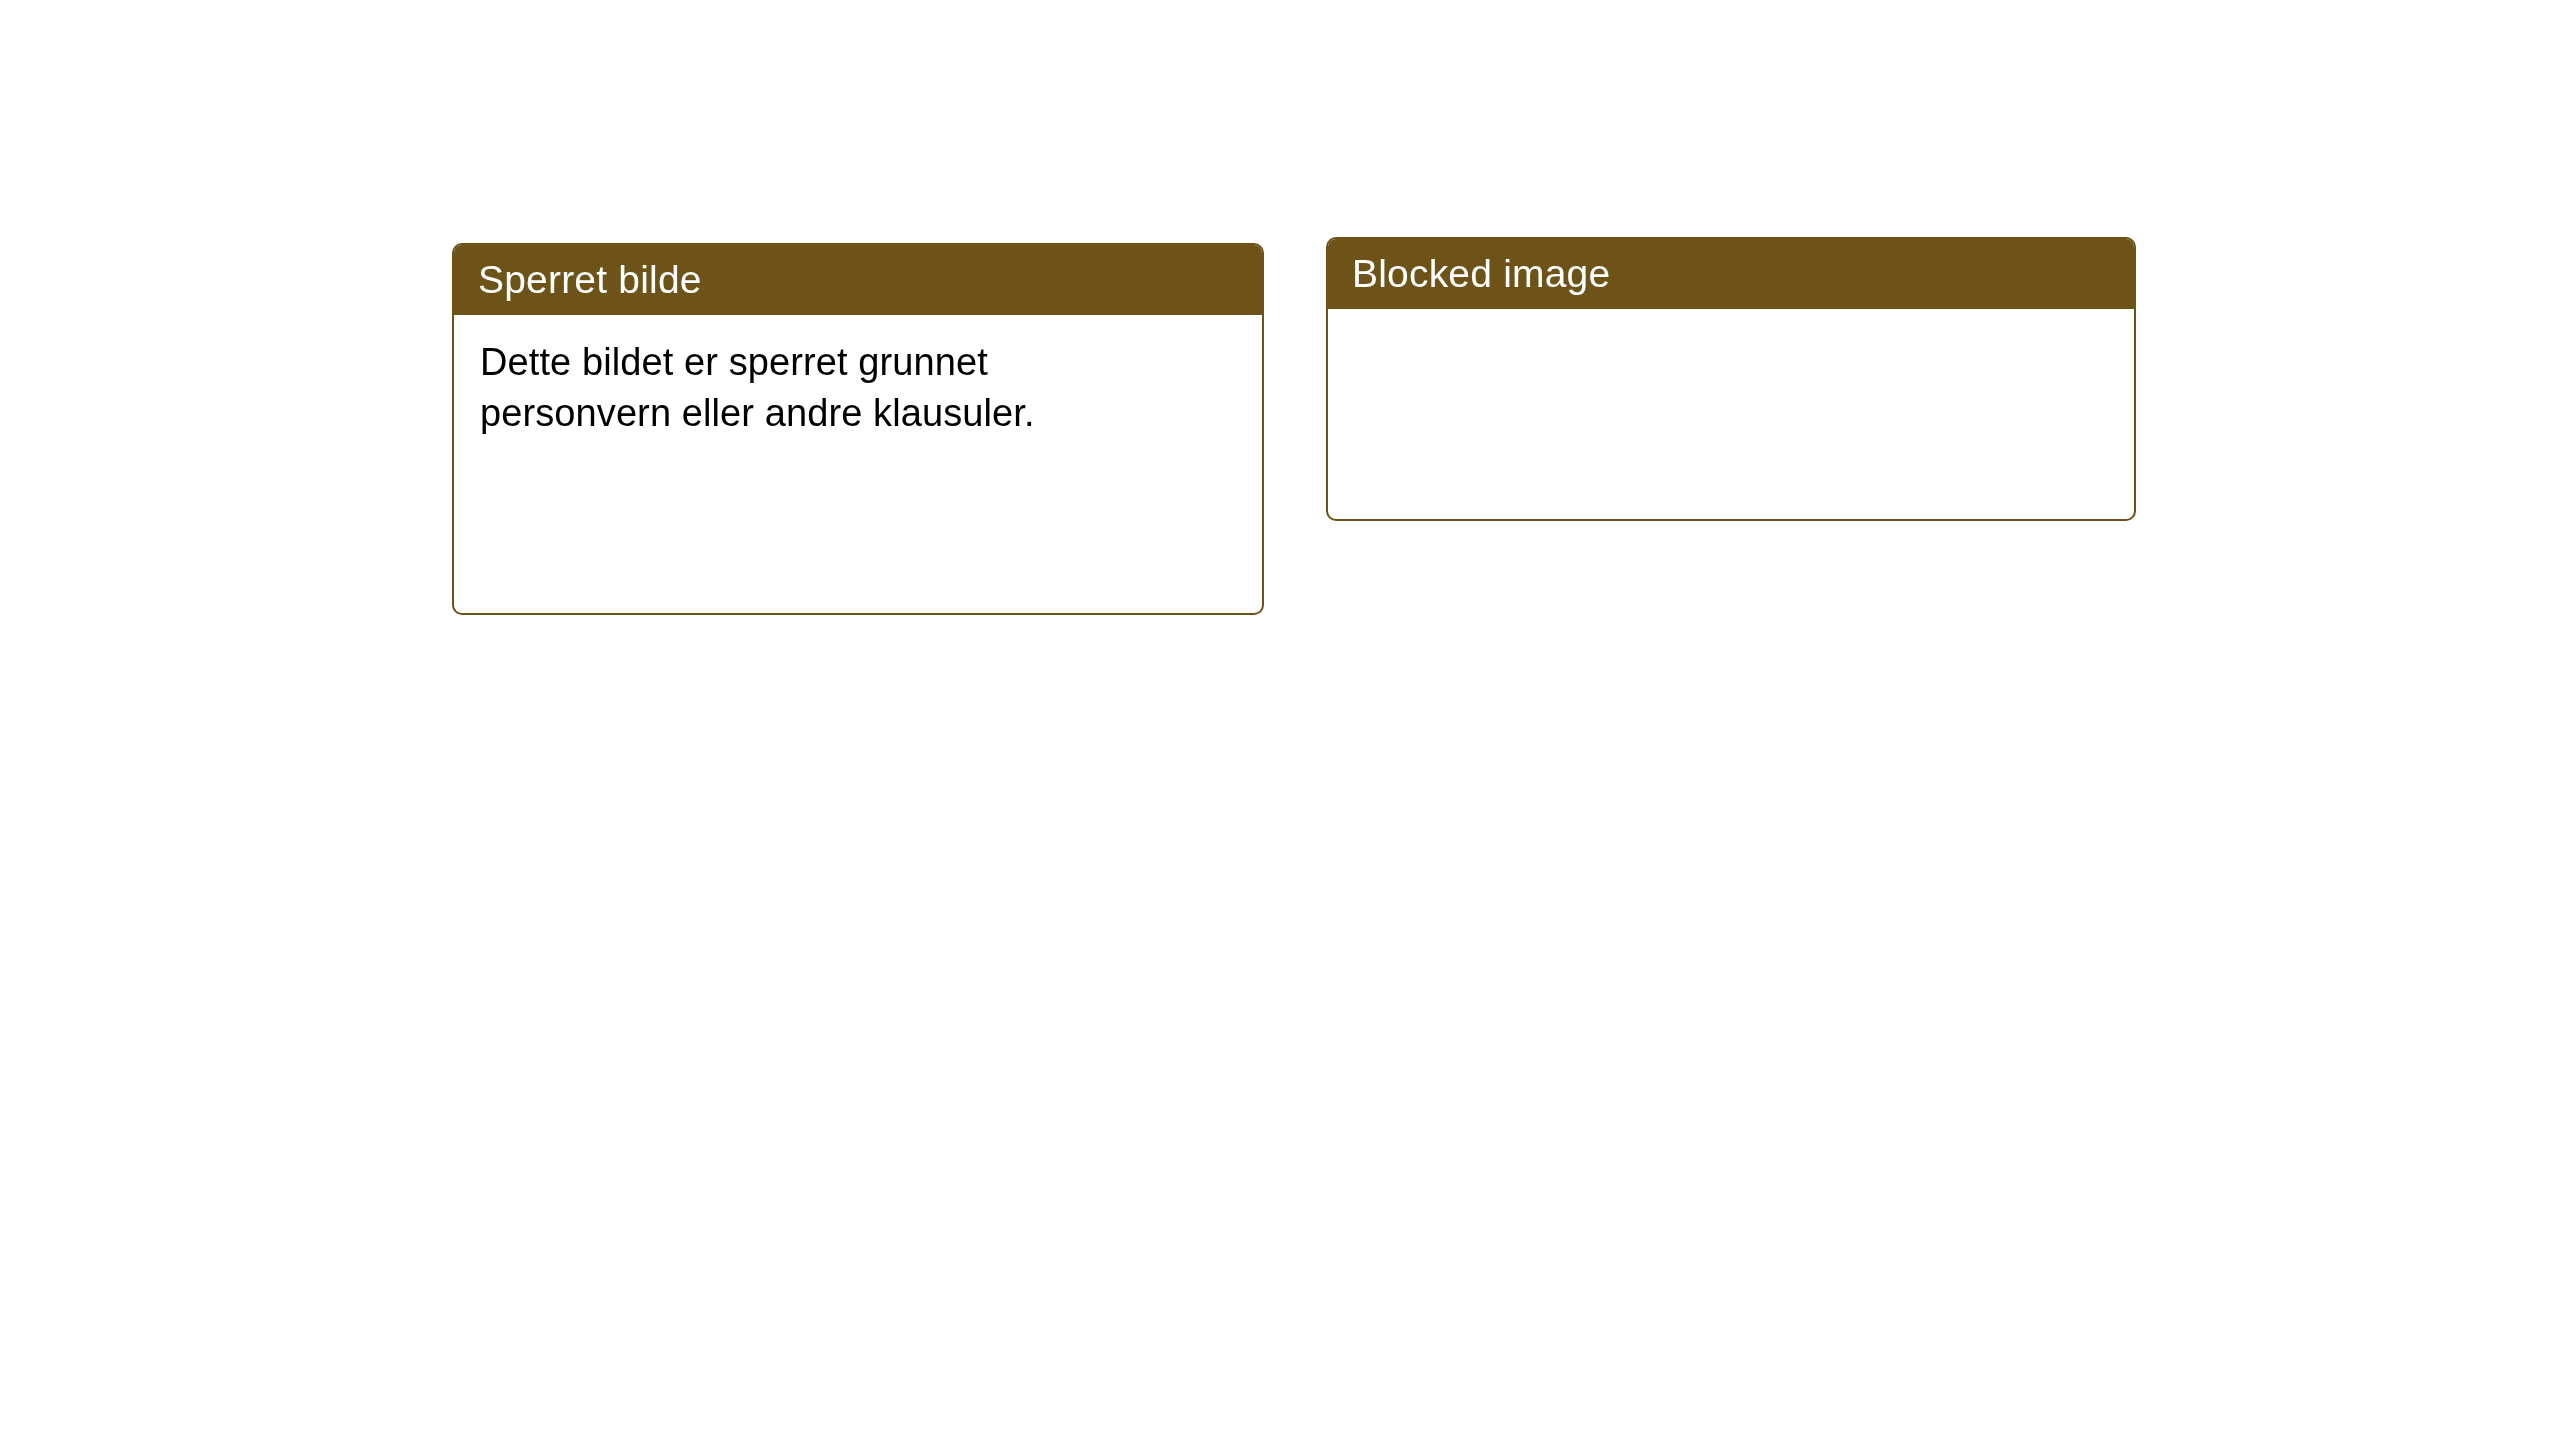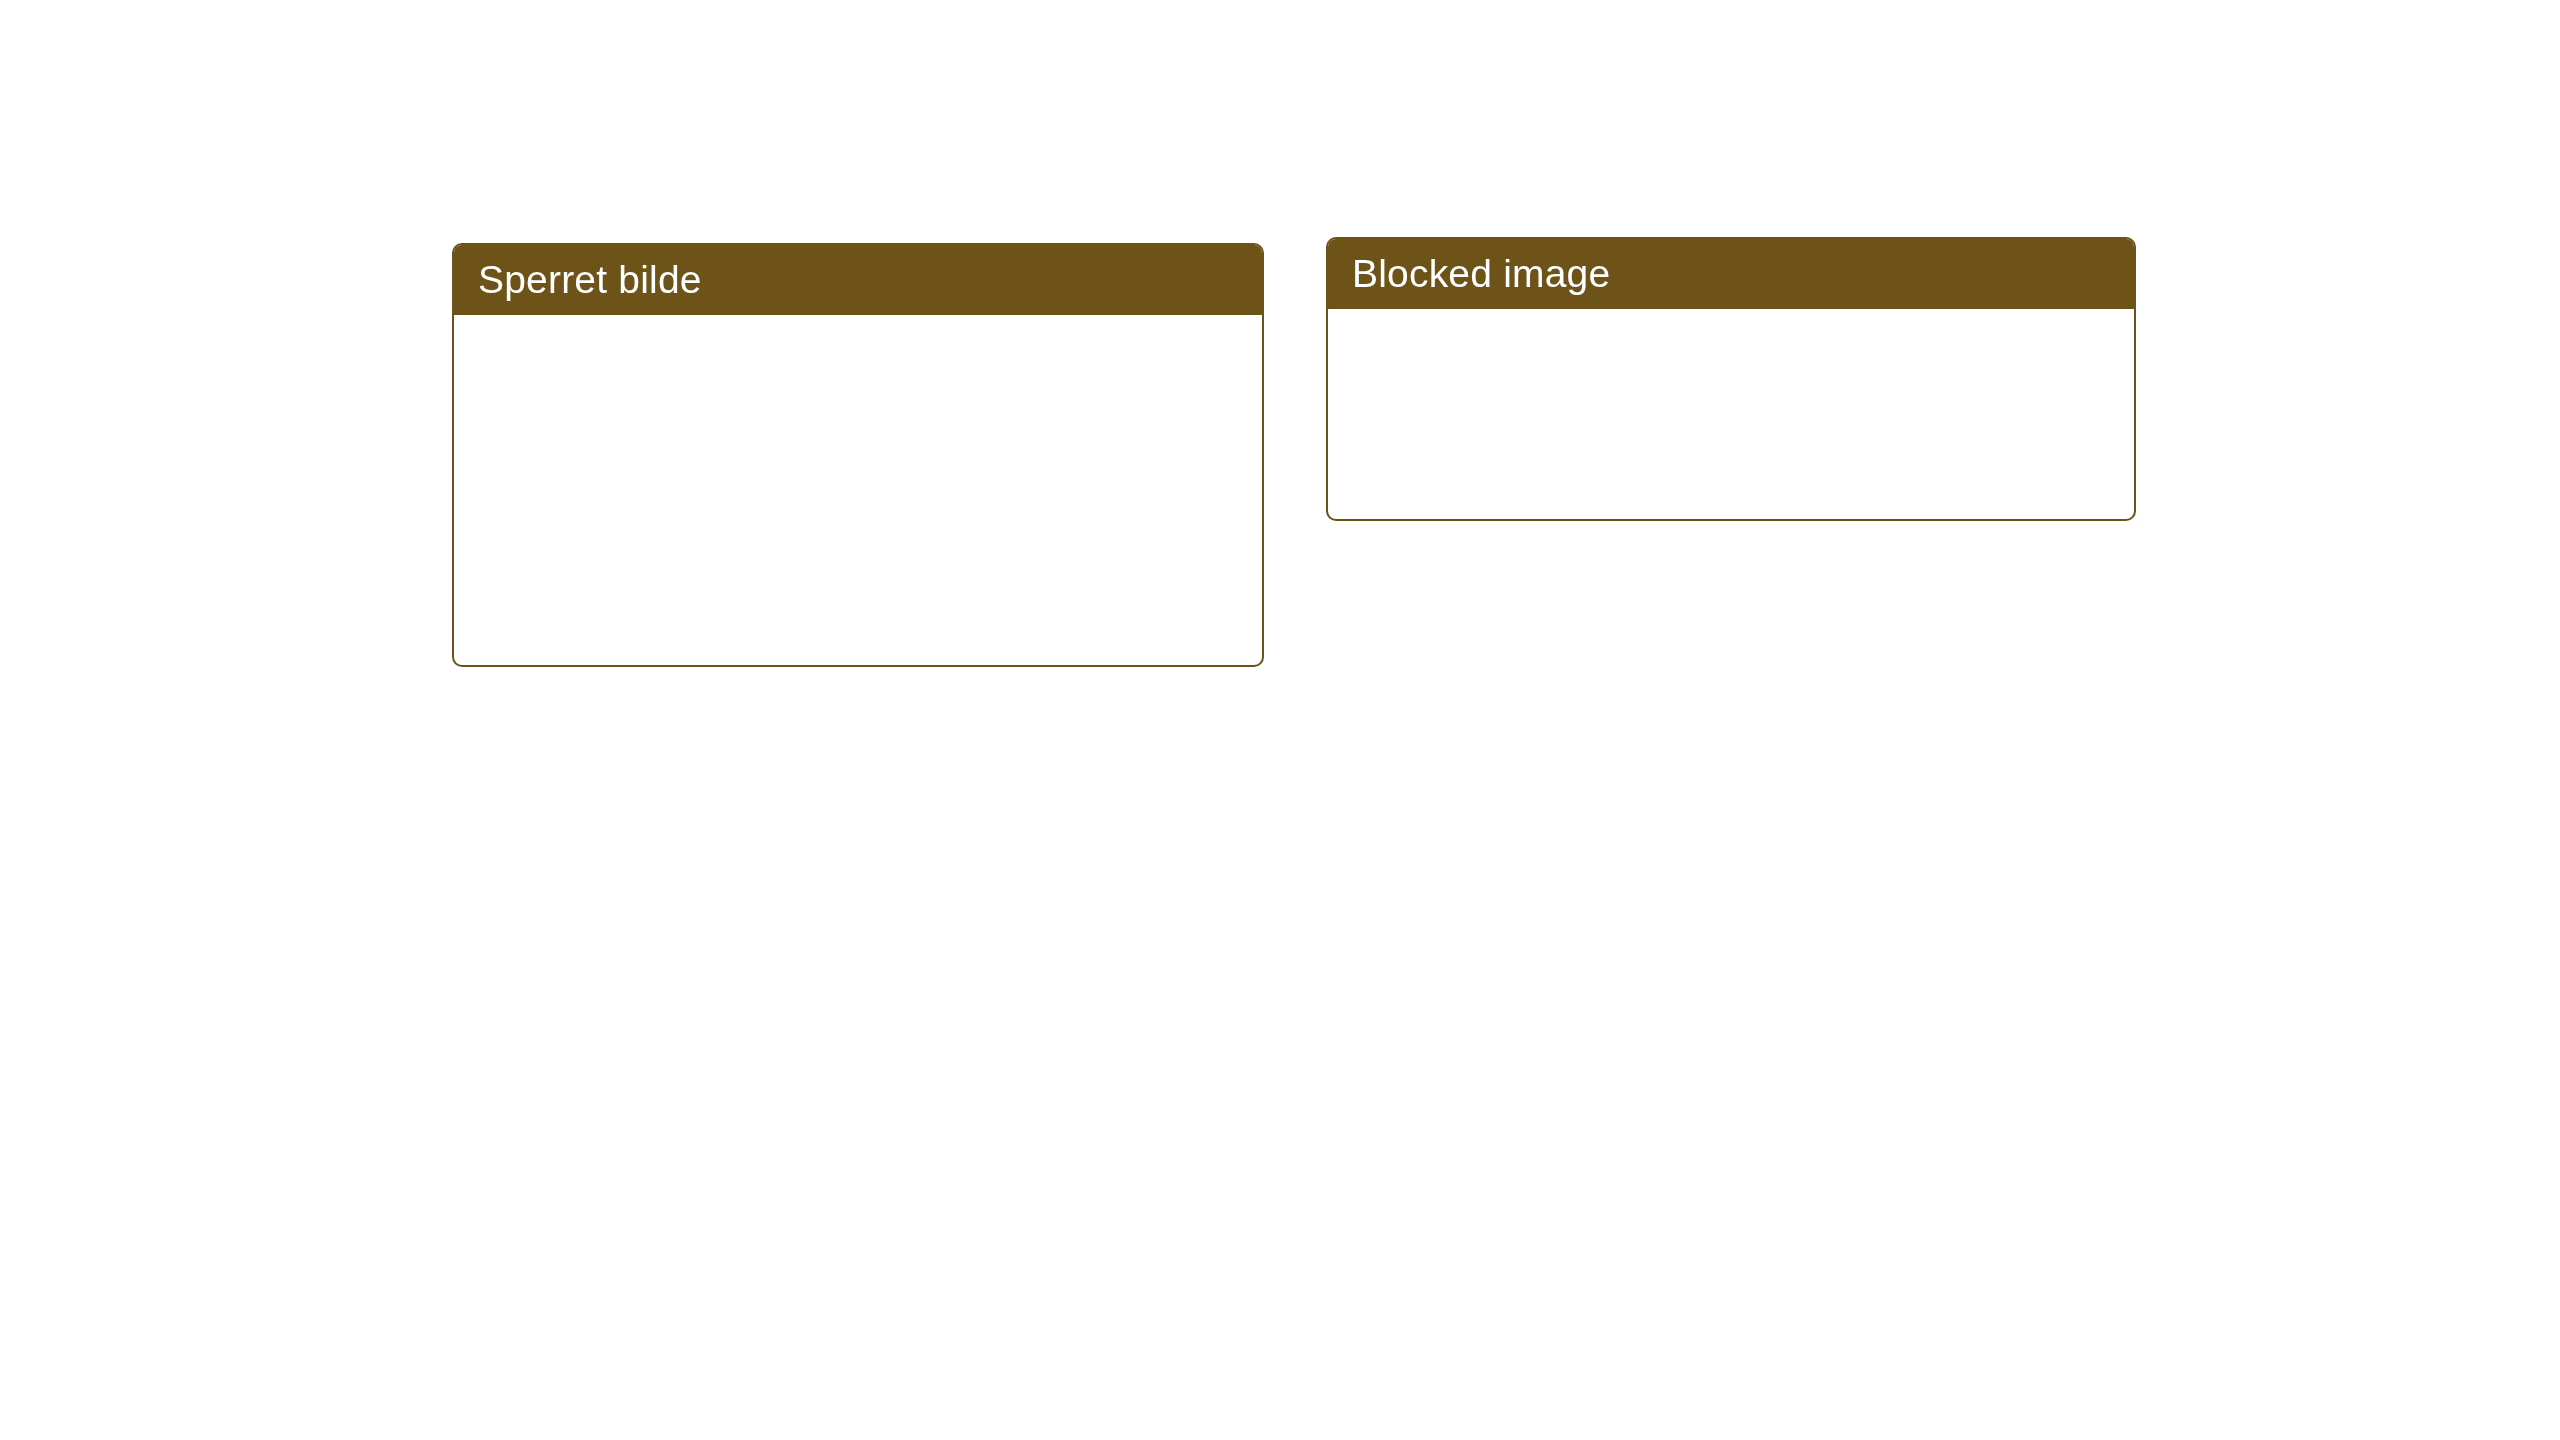--- a/index.html
+++ b/index.html
@@ -26,21 +26,21 @@
     box-sizing: border-box;
     background: #ffffff;
     border: 2px solid #6d5318;
     border-radius: 10px;
     overflow: hidden;
   }
   .notice-card.card-0 {
     left: 452px;
     top: 243px;
     width: 812px;
-    height: 424px;
+    height: 372px;
   }
   .notice-card.card-1 {
     left: 1326px;
     top: 237px;
     width: 810px;
     height: 284px;
   }
   .card-header {
     background: #6d5318;
     color: #ffffff;
@@ -59,19 +59,21 @@
     letter-spacing: 0.1px;
   }
 </style>
 </head>
 <body>
 
 <div id="notice-area">
 
   <div class="notice-card card-0">
     <div class="card-header">Sperret bilde</div>
+    <div class="card-body">Dette bildet er sperret grunnet
+personvern eller andre klausuler.</div>
   </div>
 
   <div class="notice-card card-1">
     <div class="card-header">Blocked image</div>
   </div>
 
 </div>
 
 </body></html>

